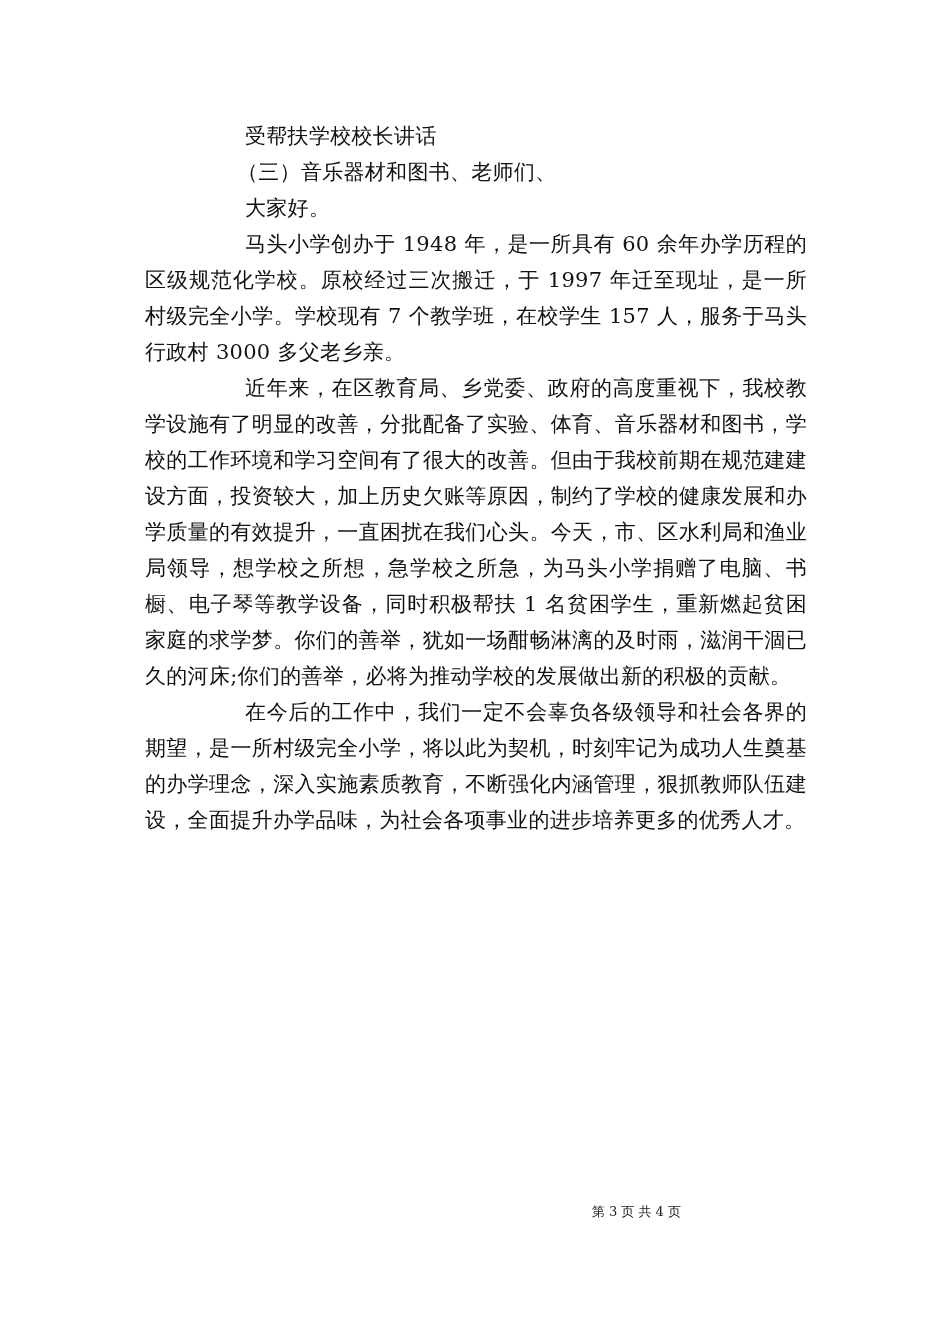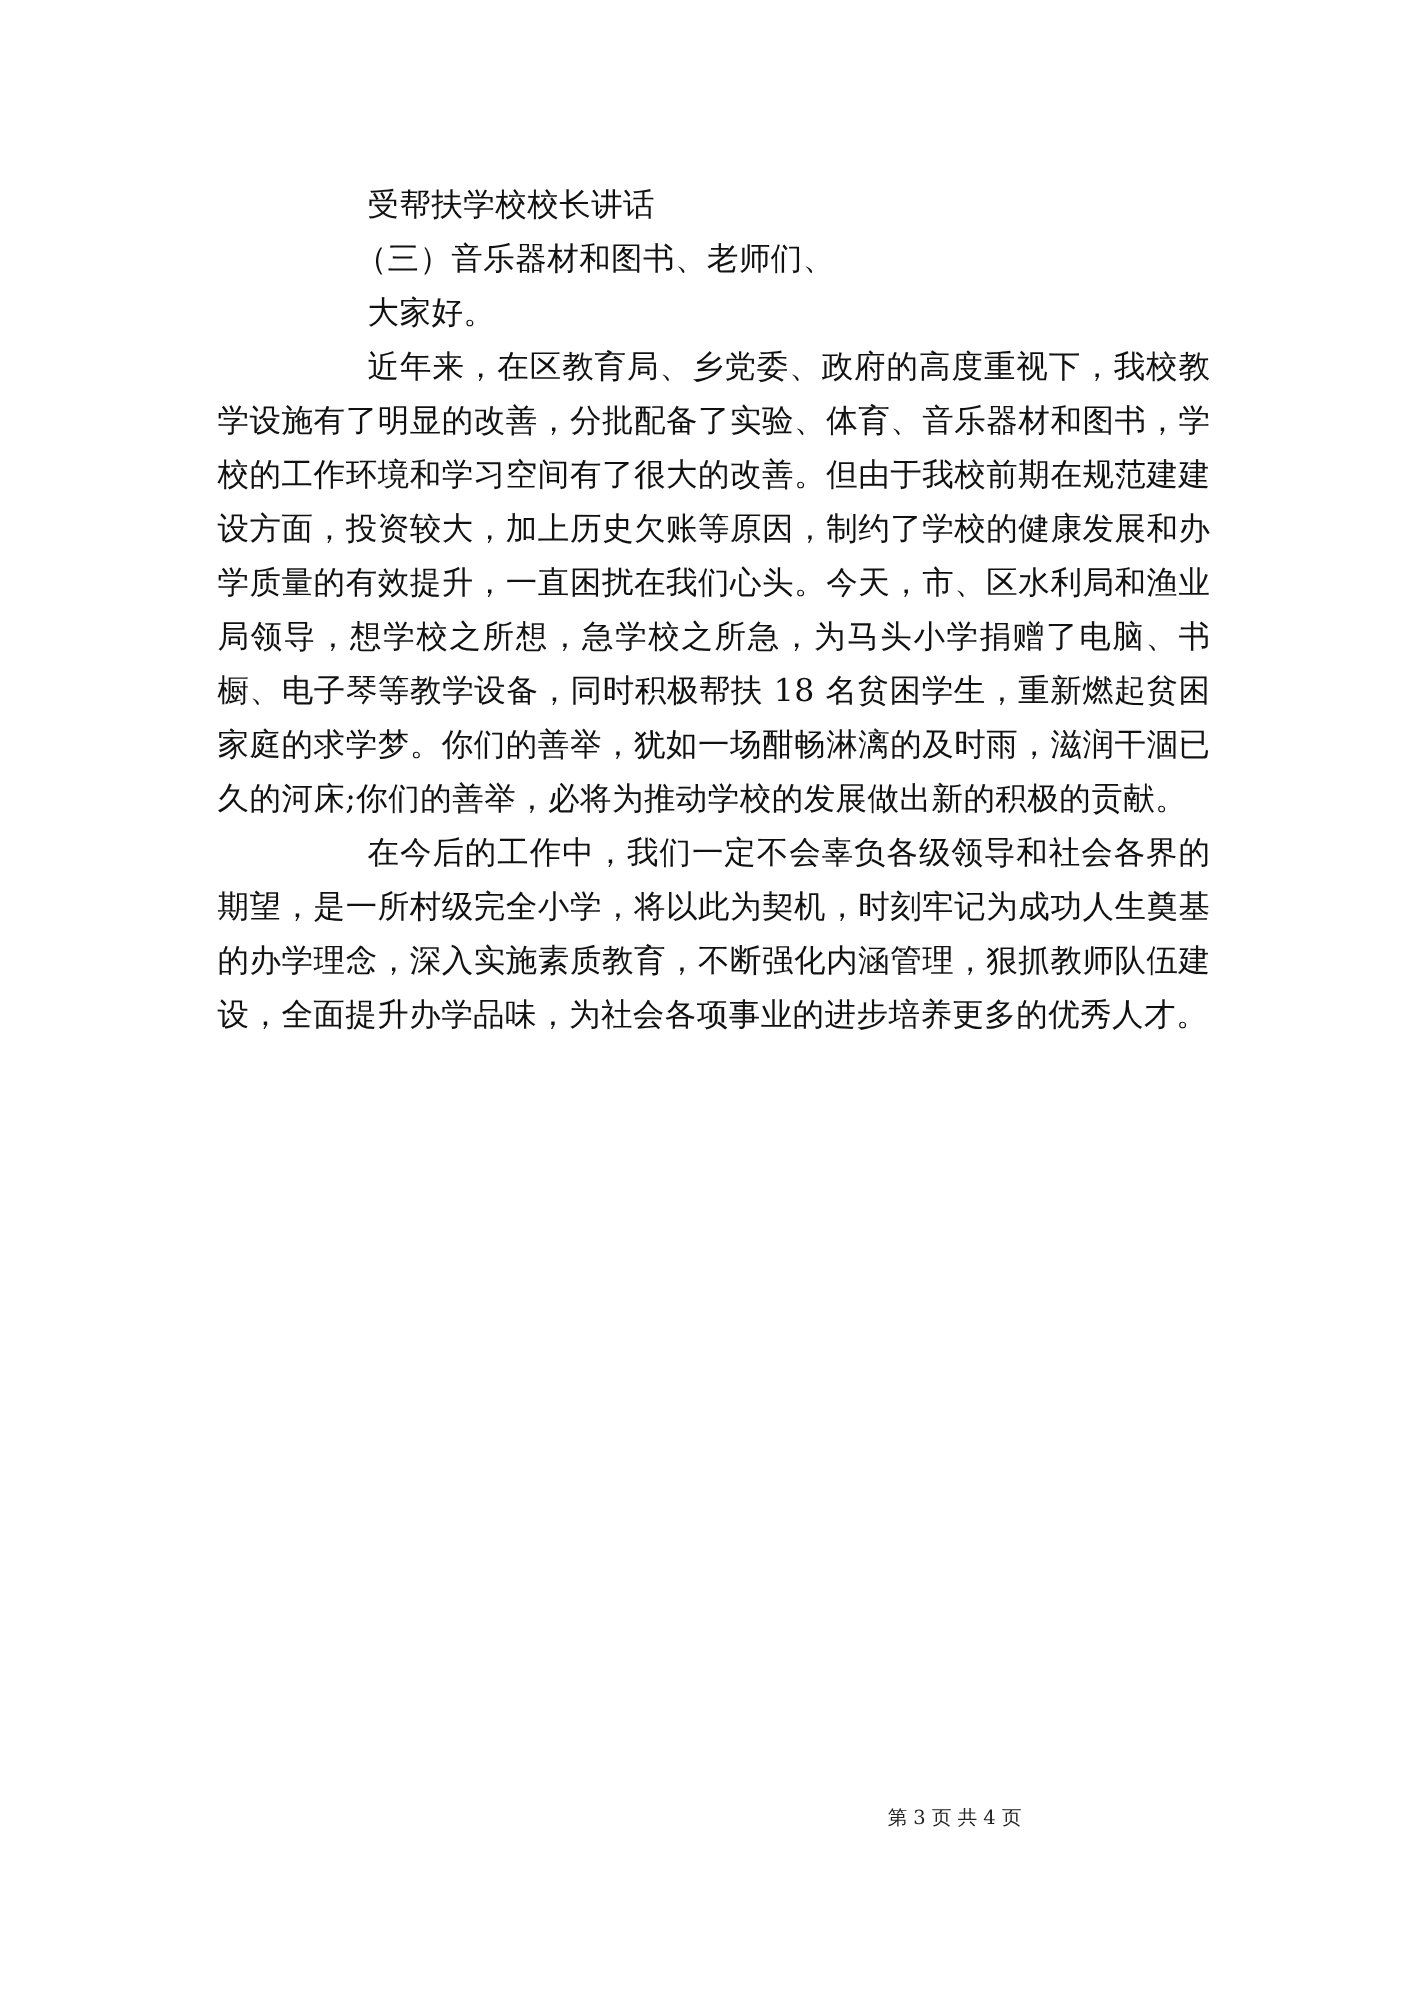--- a/index.html
+++ b/index.html
@@ -13,17 +13,18 @@
   .footer { position: absolute; right: 143px; top: 1203px; font-size: 13px; color: #222; text-align: right; }
 </style>
 </head>
 <body>
 
 <div class="page">
   <div class="content">
     <div class="line hdr">受帮扶学校校长讲话</div>
     <div class="line hdr" style="padding-left:92px">（三）音乐器材和图书、老师们、</div>
     <div class="line hdr">大家好。</div>
-    <p class="para">近年来，在区教育局、乡党委、政府的高度重视下，我校教学设施有了明显的改善，分批配备了实验、体育、音乐器材和图书，学校的工作环境和学习空间有了很大的改善。但由于我校前期在规范建建设方面，投资较大，加上历史欠账等原因，制约了学校的健康发展和办学质量的有效提升，一直困扰在我们心头。今天，市、区水利局和渔业局领导，想学校之所想，急学校之所急，为马头小学捐赠了电脑、书橱、电子琴等教学设备，同时积极帮扶 18 名贫困学生，重新燃起贫困家庭的求学梦。你们的善举，犹如一场酣畅淋漓的及时雨，滋润干涸已久的河床;你们的善举，必将为推动学校的发展做出新的积极的贡献。</p>
+    <p class="para">马头小学创办于 1948 年，是一所具有 60 余年办学历程的区级规范化学校。原校经过三次搬迁，于 1997 年迁至现址，是一所村级完全小学。学校现有 7 个教学班，在校学生 157 人，服务于马头行政村 3000 多父老乡亲。</p>
+    <p class="para">近年来，在区教育局、乡党委、政府的高度重视下，我校教学设施有了明显的改善，分批配备了实验、体育、音乐器材和图书，学校的工作环境和学习空间有了很大的改善。但由于我校前期在规范建建设方面，投资较大，加上历史欠账等原因，制约了学校的健康发展和办学质量的有效提升，一直困扰在我们心头。今天，市、区水利局和渔业局领导，想学校之所想，急学校之所急，为马头小学捐赠了电脑、书橱、电子琴等教学设备，同时积极帮扶 1 名贫困学生，重新燃起贫困家庭的求学梦。你们的善举，犹如一场酣畅淋漓的及时雨，滋润干涸已久的河床;你们的善举，必将为推动学校的发展做出新的积极的贡献。</p>
     <p class="para">在今后的工作中，我们一定不会辜负各级领导和社会各界的期望，是一所村级完全小学，将以此为契机，时刻牢记为成功人生奠基的办学理念，深入实施素质教育，不断强化内涵管理，狠抓教师队伍建设，全面提升办学品味，为社会各项事业的进步培养更多的优秀人才。</p>
   </div>
   <div class="footer">第 3 页 共 4 页</div>
 </div>
 
 </body></html>

